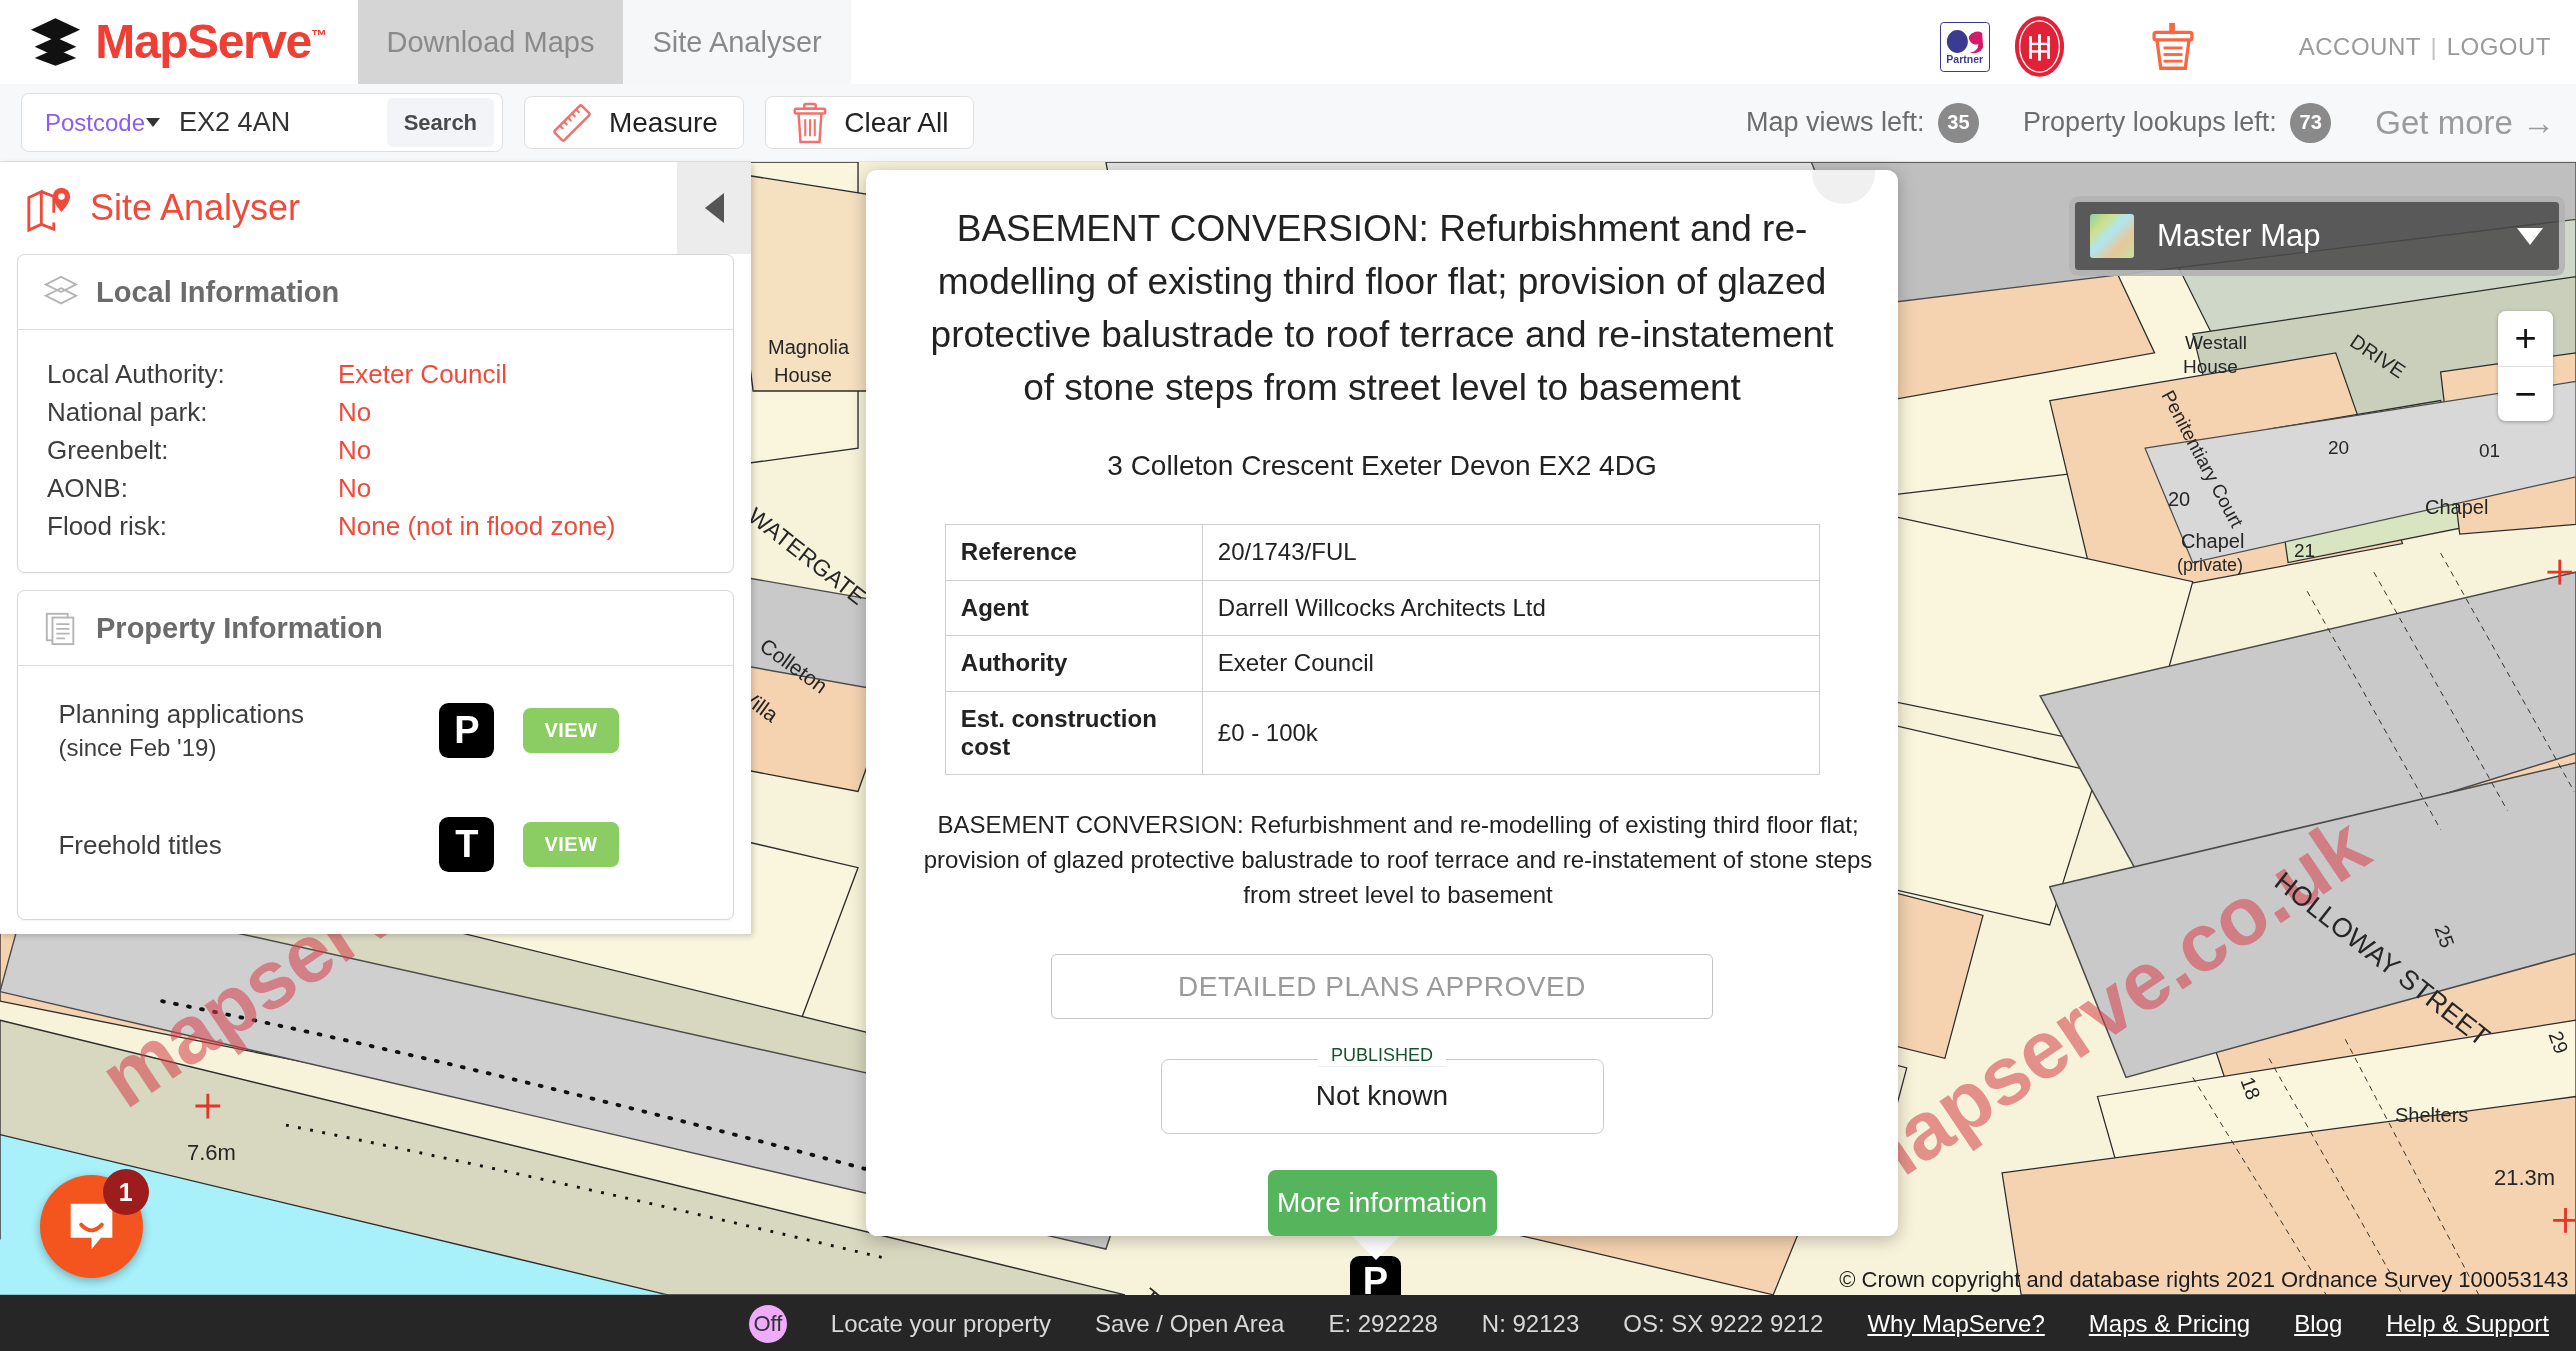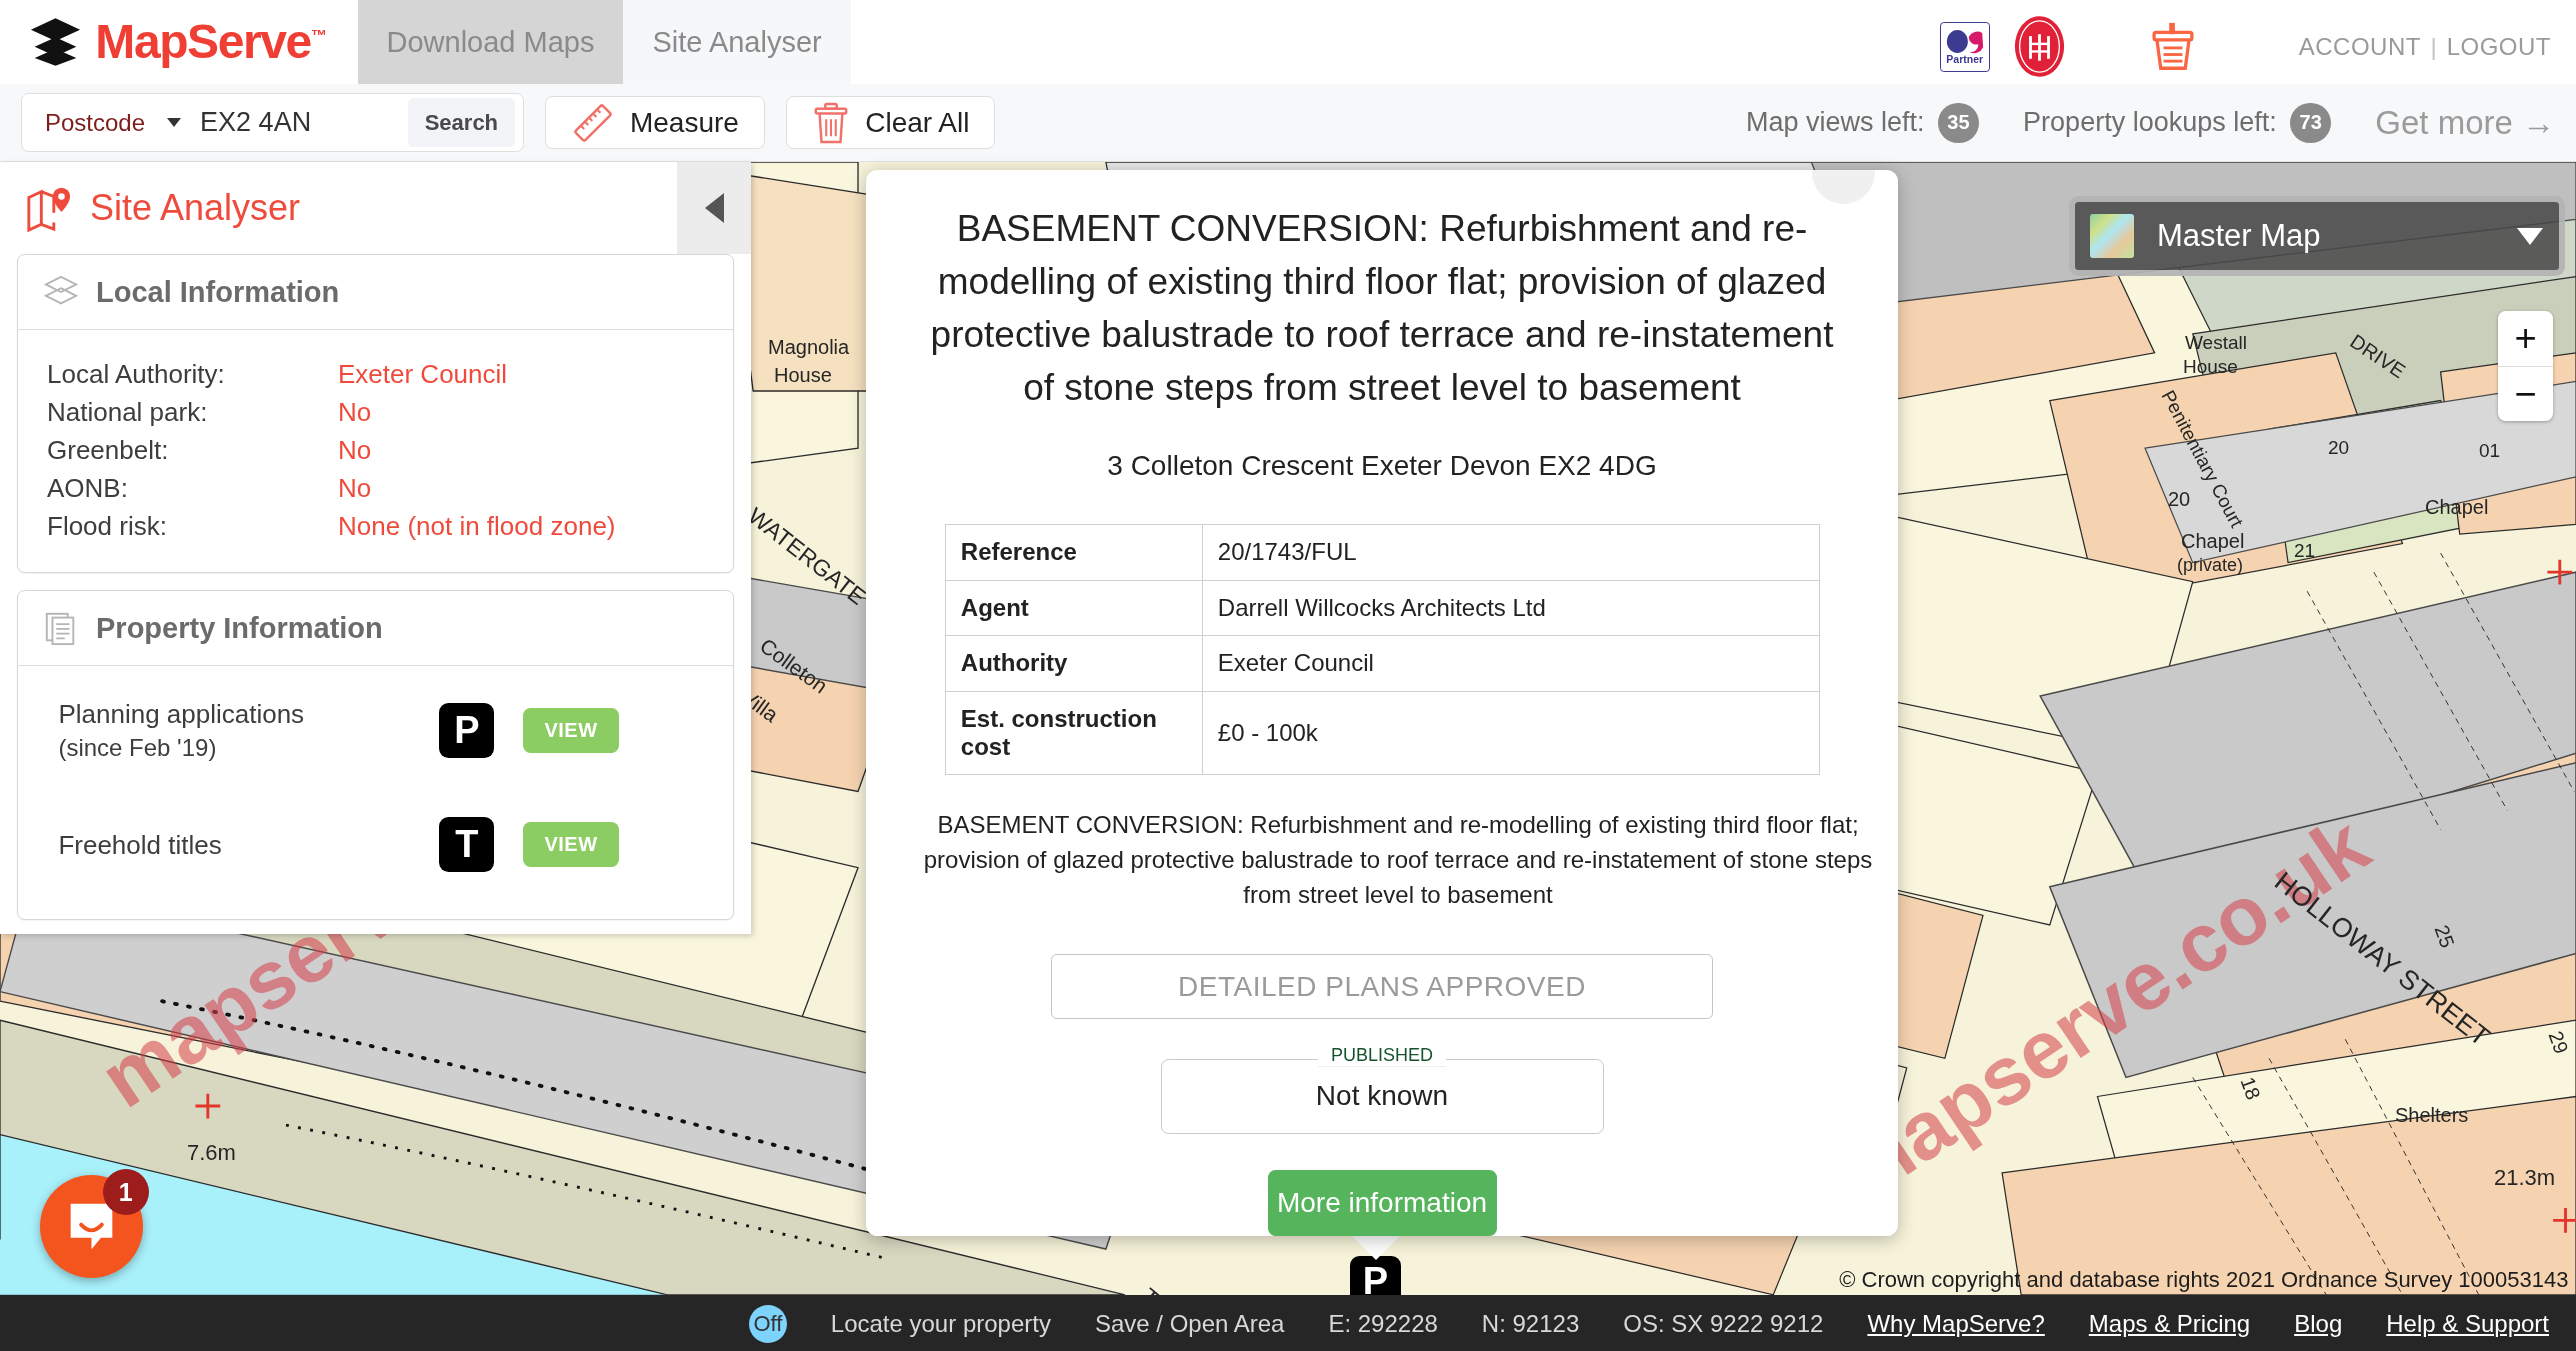--- a/index.html
+++ b/index.html
@@ -56,22 +56,22 @@
   .toolbar {
     position: absolute; left: 0; top: 84px; width: 2576px; height: 78px;
     background: #f7f8fa; border-bottom: 1px solid #e3e3e3;
     display: flex; align-items: center; padding: 0 21px;
   }
   .tb-group {
     height: 59px; background: #fff; border: 1px solid #dedede; border-radius: 7.6px;
     display: flex; align-items: center; margin-right: 21px;
   }
   .pc-select {
-    font-size: 24px; color: #7f1d1d; padding: 0 19px 0 23px; cursor: pointer;
-    display: flex; align-items: center; gap: 22px; white-space: nowrap; justify-content: center;
+    font-size: 24px; color: #8b5cf6; padding: 0 19px 0 23px; cursor: pointer;
+    display: flex; align-items: center; gap: 1px; white-space: nowrap; justify-content: center;
   }
   .caret-dn {
     width: 0; height: 0; border-left: 7.6px solid transparent;
     border-right: 7.6px solid transparent; border-top: 9.5px solid #333;
   }
   .pc-input {
     border: none; outline: none; font-size: 27px; color: #333; width: 200px;
     font-family: "Liberation Sans", sans-serif; background: transparent;
   }
   .search-btn {
@@ -252,21 +252,21 @@
     color: #fff; font-size: 28px; text-align: center; padding: 17px 0;
     border-radius: 7.6px; cursor: pointer;
   }
 
   
   .statusbar {
     position: absolute; left: 0; bottom: 0; width: 2576px; height: 57px;
     background: #262626; display: flex; align-items: center; z-index: 50;
   }
   .sb-toggle {
-    width: 76px; height: 38px; background: #7dd3fc; border-radius: 952px;
+    width: 76px; height: 38px; background: #f0abfc; border-radius: 952px;
     display: flex; align-items: center; justify-content: center;
     font-size: 22px; color: #333; margin-left: 749px; cursor: pointer;
   }
   .sb-item {
     font-size: 24px; color: #d8d8d8; margin-left: 44px; white-space: nowrap;
   }
   .sb-link {
     font-size: 24px; color: #fff; text-decoration: underline; margin-left: 44px;
     cursor: pointer; white-space: nowrap;
   }

